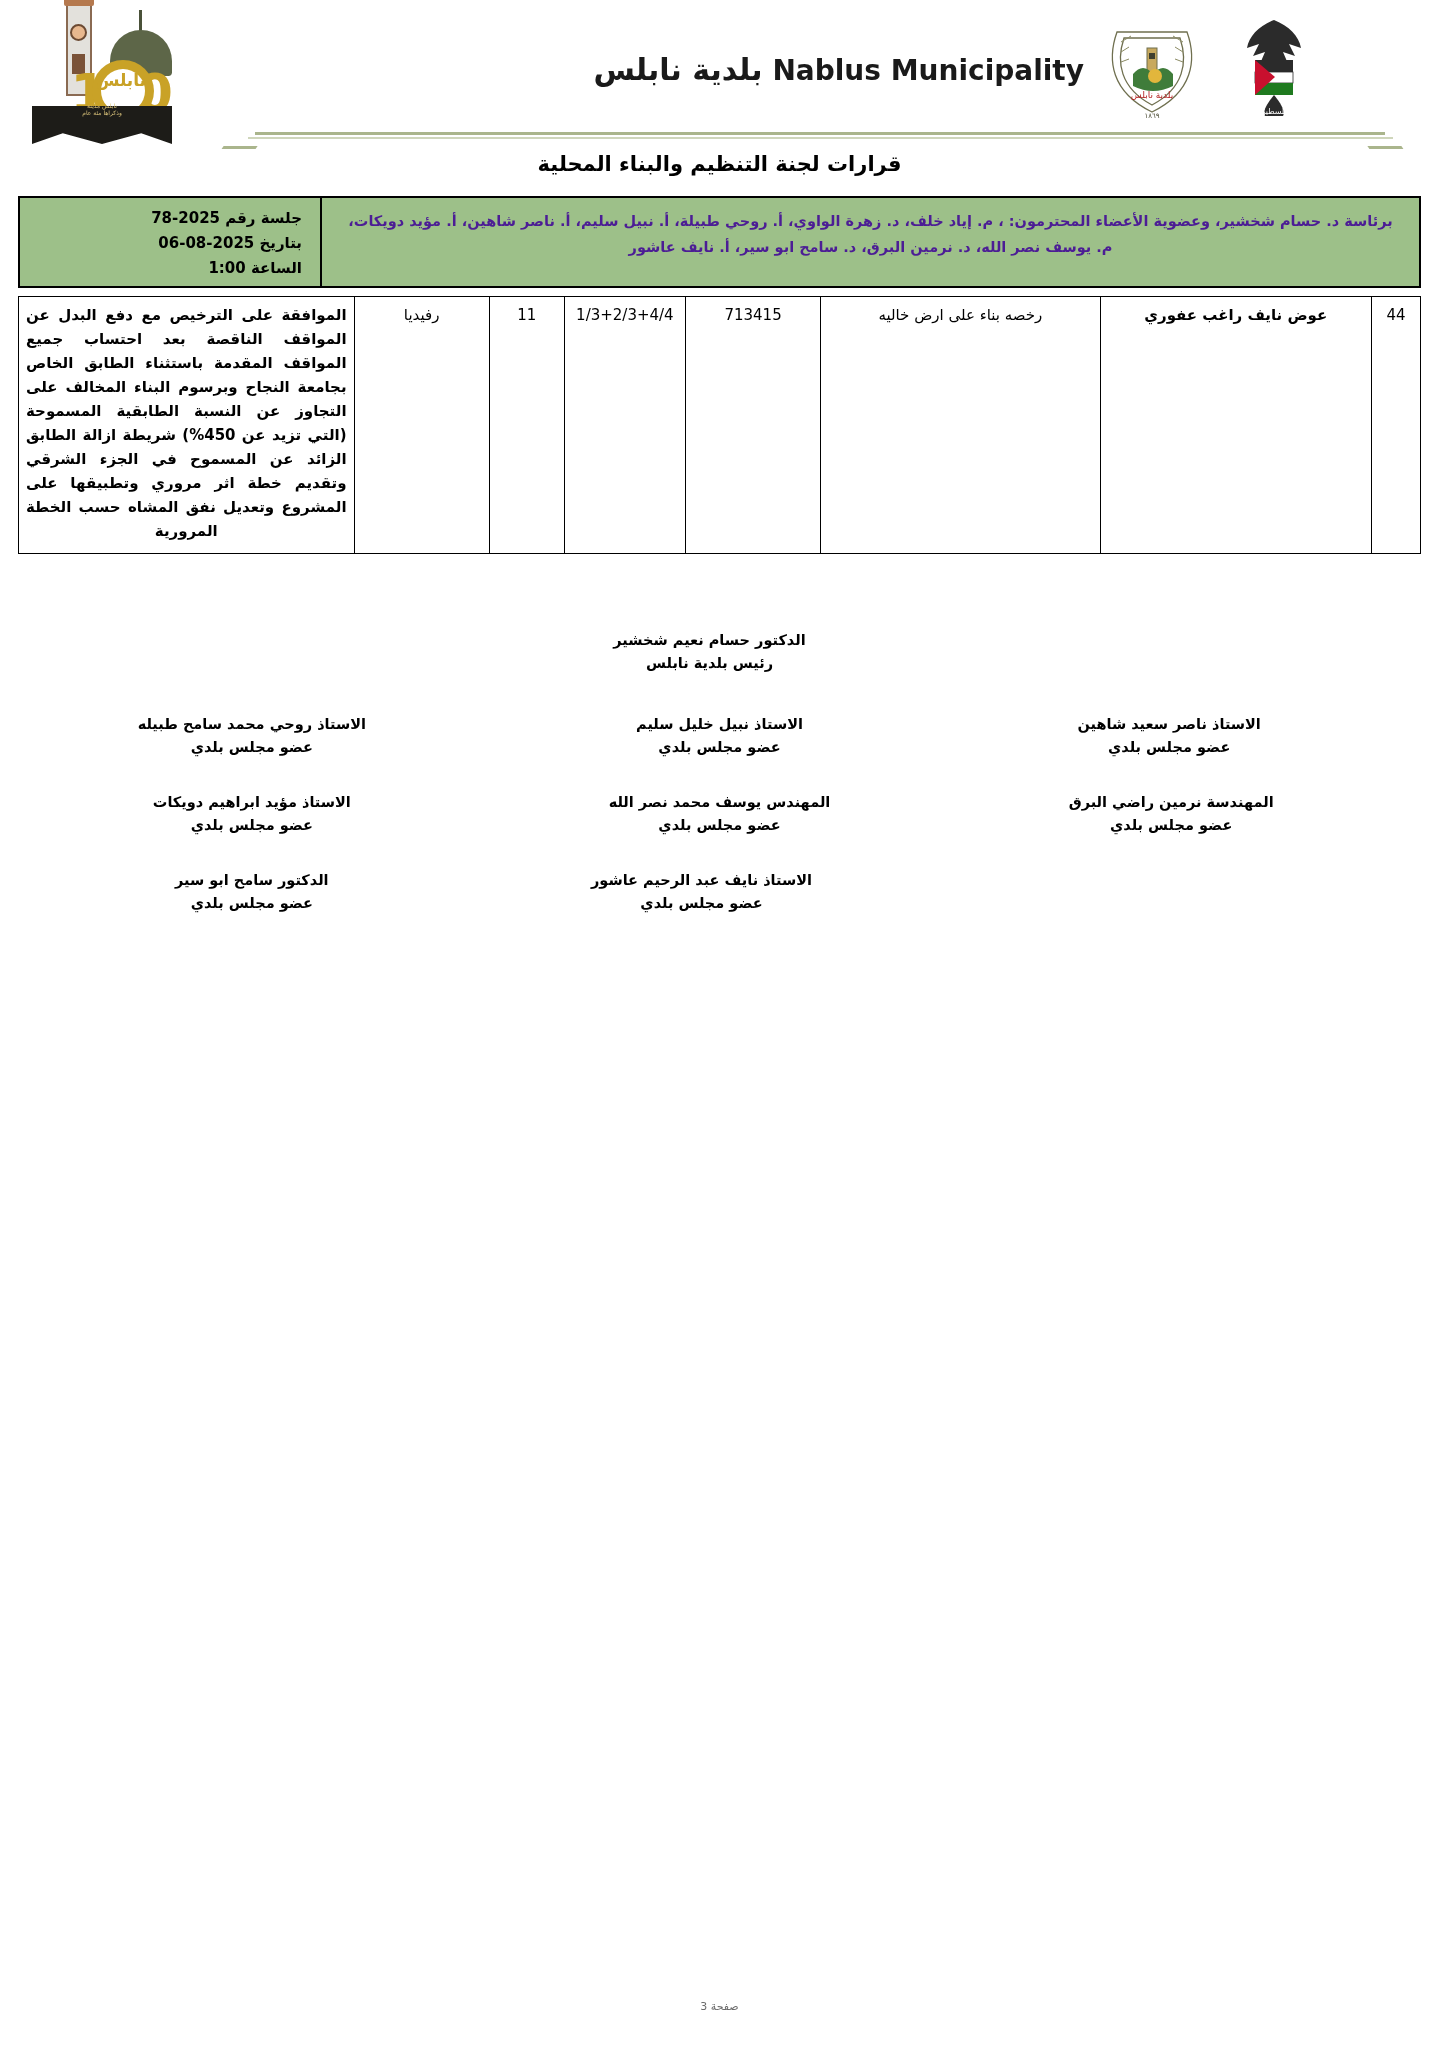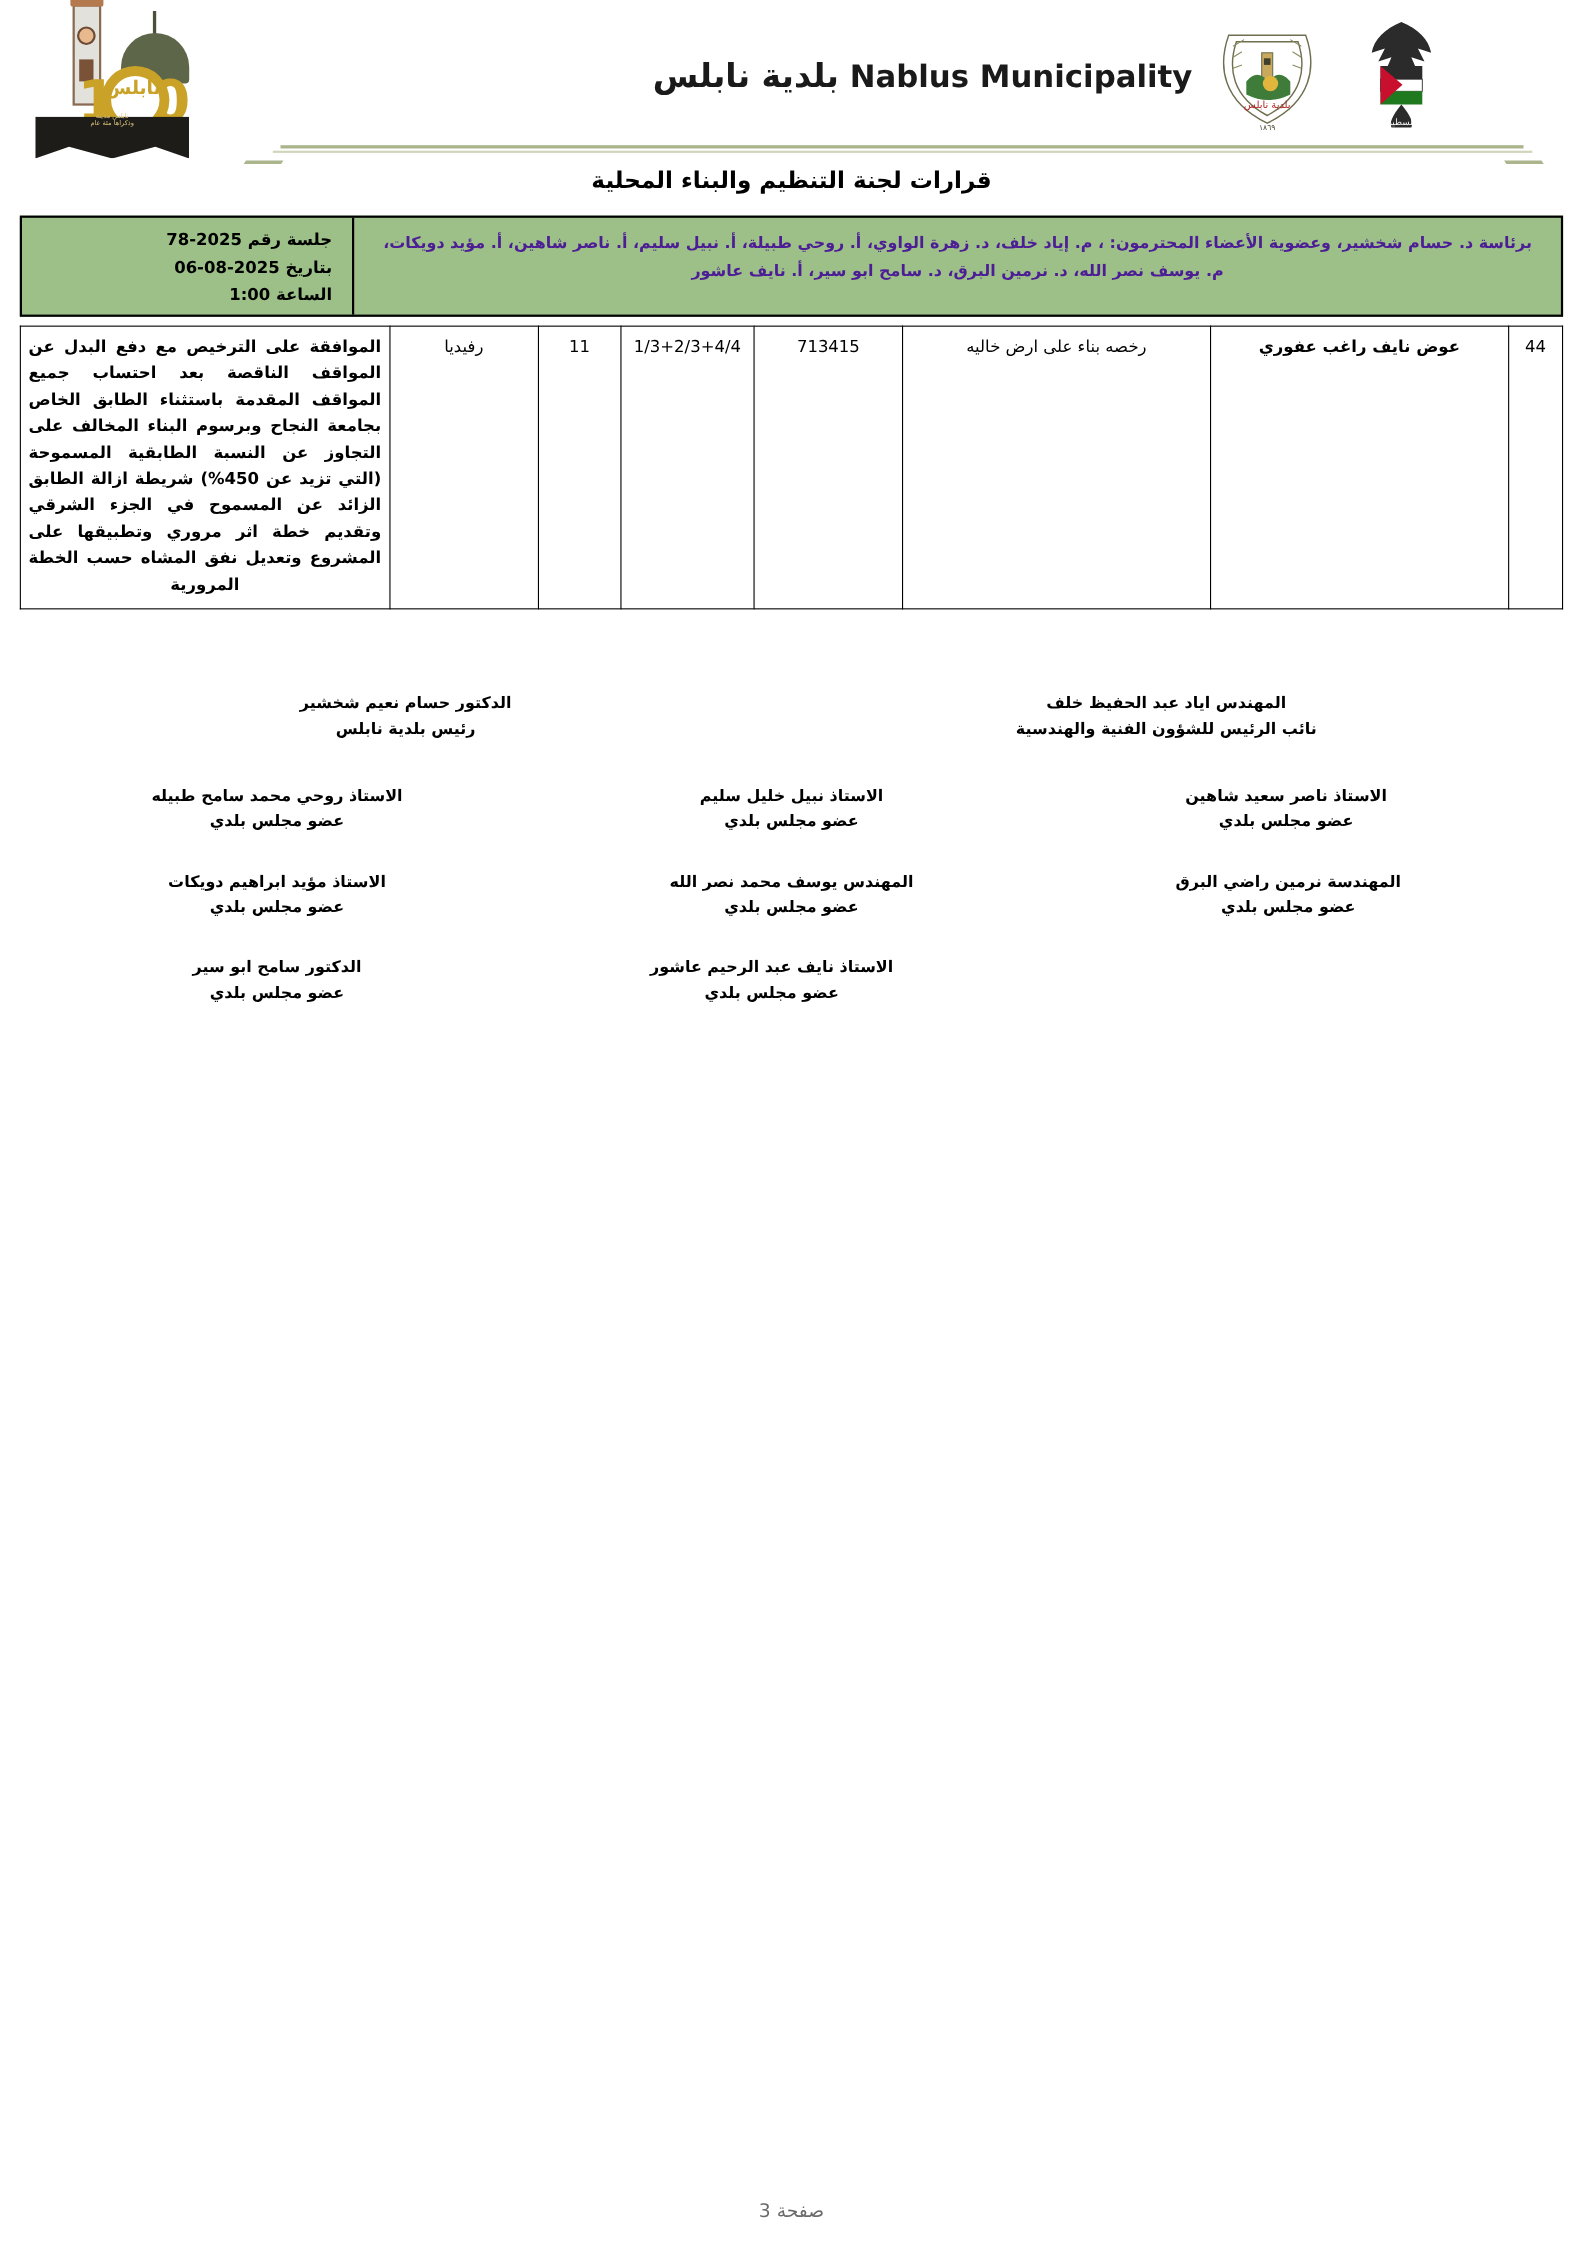--- a/index.html
+++ b/index.html
@@ -326,21 +326,21 @@
   .sig-row.r3 .sig-cell:nth-child(1) { transform: translateX(-16px); }
   .sig-row.r4 .sig-cell:nth-child(2) { transform: translateX(-18px); }
 
   
   .page-footer {
     position: absolute;
     left: 0;
     top: 2000px;
     width: 1439px;
     text-align: center;
-    font-size: 17px;
+    font-size: 11px;
     color: #6b6b6b;
     direction: rtl;
   }
 </style>
 </head>
 <body>
 
 <div class="letterhead">
 
   <div class="emblem-150">
@@ -431,24 +431,20 @@
       <td class="c-area">رفيديا</td>
       <td class="c-decision">الموافقة على الترخيص مع دفع البدل عن المواقف الناقصة بعد احتساب جميع المواقف المقدمة باستثناء الطابق الخاص بجامعة النجاح وبرسوم البناء المخالف على التجاوز عن النسبة الطابقية المسموحة (التي تزيد عن 450%) شريطة ازالة الطابق الزائد عن المسموح في الجزء الشرقي وتقديم خطة اثر مروري وتطبيقها على المشروع وتعديل نفق المشاه حسب الخطة المرورية</td>
     </tr>
   </tbody>
 </table>
 
 <div class="sigs">
 
   <div class="sig-row r1">
     <div class="sig-cell">
-      <span class="sig-name">المهندس اياد عبد الحفيظ خلف</span>
-      <span class="sig-role">نائب الرئيس للشؤون الفنية والهندسية</span>
-    </div>
-    <div class="sig-cell">
       <span class="sig-name">الدكتور حسام نعيم شخشير</span>
       <span class="sig-role">رئيس بلدية نابلس</span>
     </div>
   </div>
 
   <div class="sig-row r2">
     <div class="sig-cell">
       <span class="sig-name">الاستاذ ناصر سعيد شاهين</span>
       <span class="sig-role">عضو مجلس بلدي</span>
     </div>

